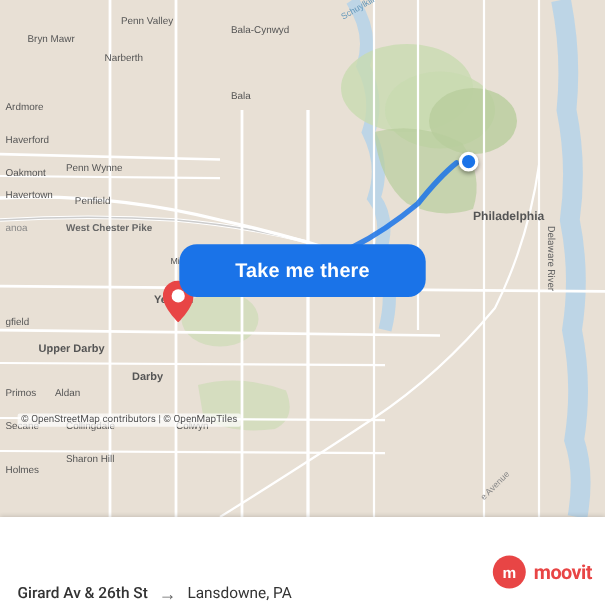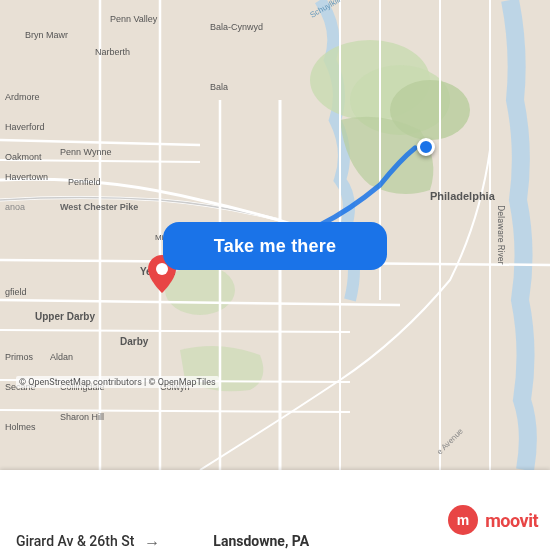--- a/index.html
+++ b/index.html
@@ -118,23 +118,22 @@
     }
 
     .arrow-icon {
       margin: 0 10px;
       color: #666;
       font-size: 16px;
     }
 
     .dest-text {
       font-size: 14px;
-      font-weight: 700;
+      font-weight: 400;
       color: #333;
-      margin-left: 43px;
     }
 
     .attribution {
       position: absolute;
       bottom: 82px;
       left: 4px;
       font-size: 9px;
       color: #555;
       background: rgba(255,255,255,0.7);
       padding: 1px 3px;

